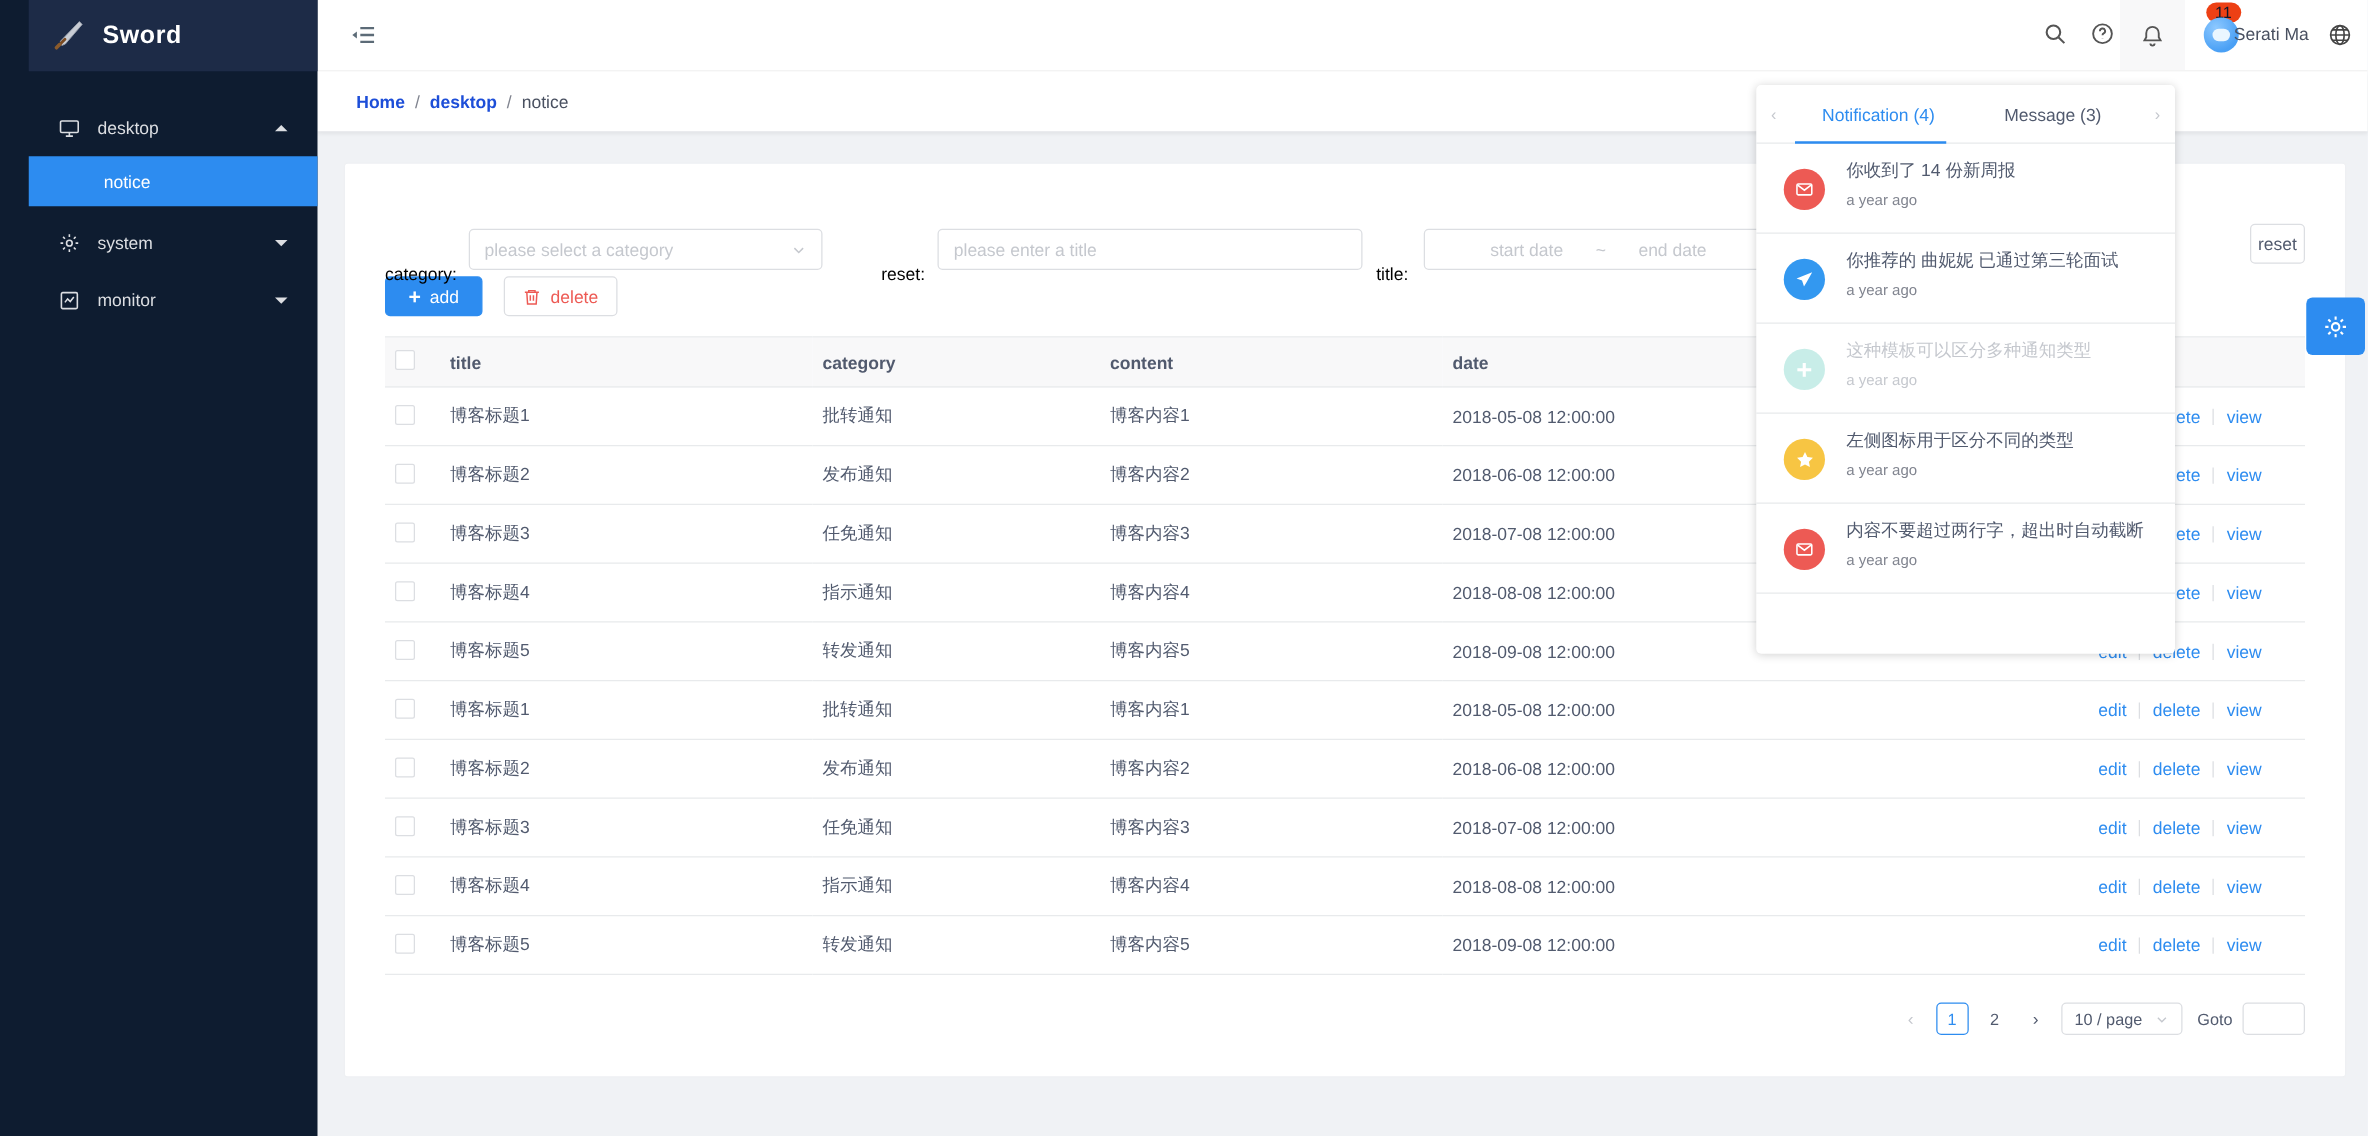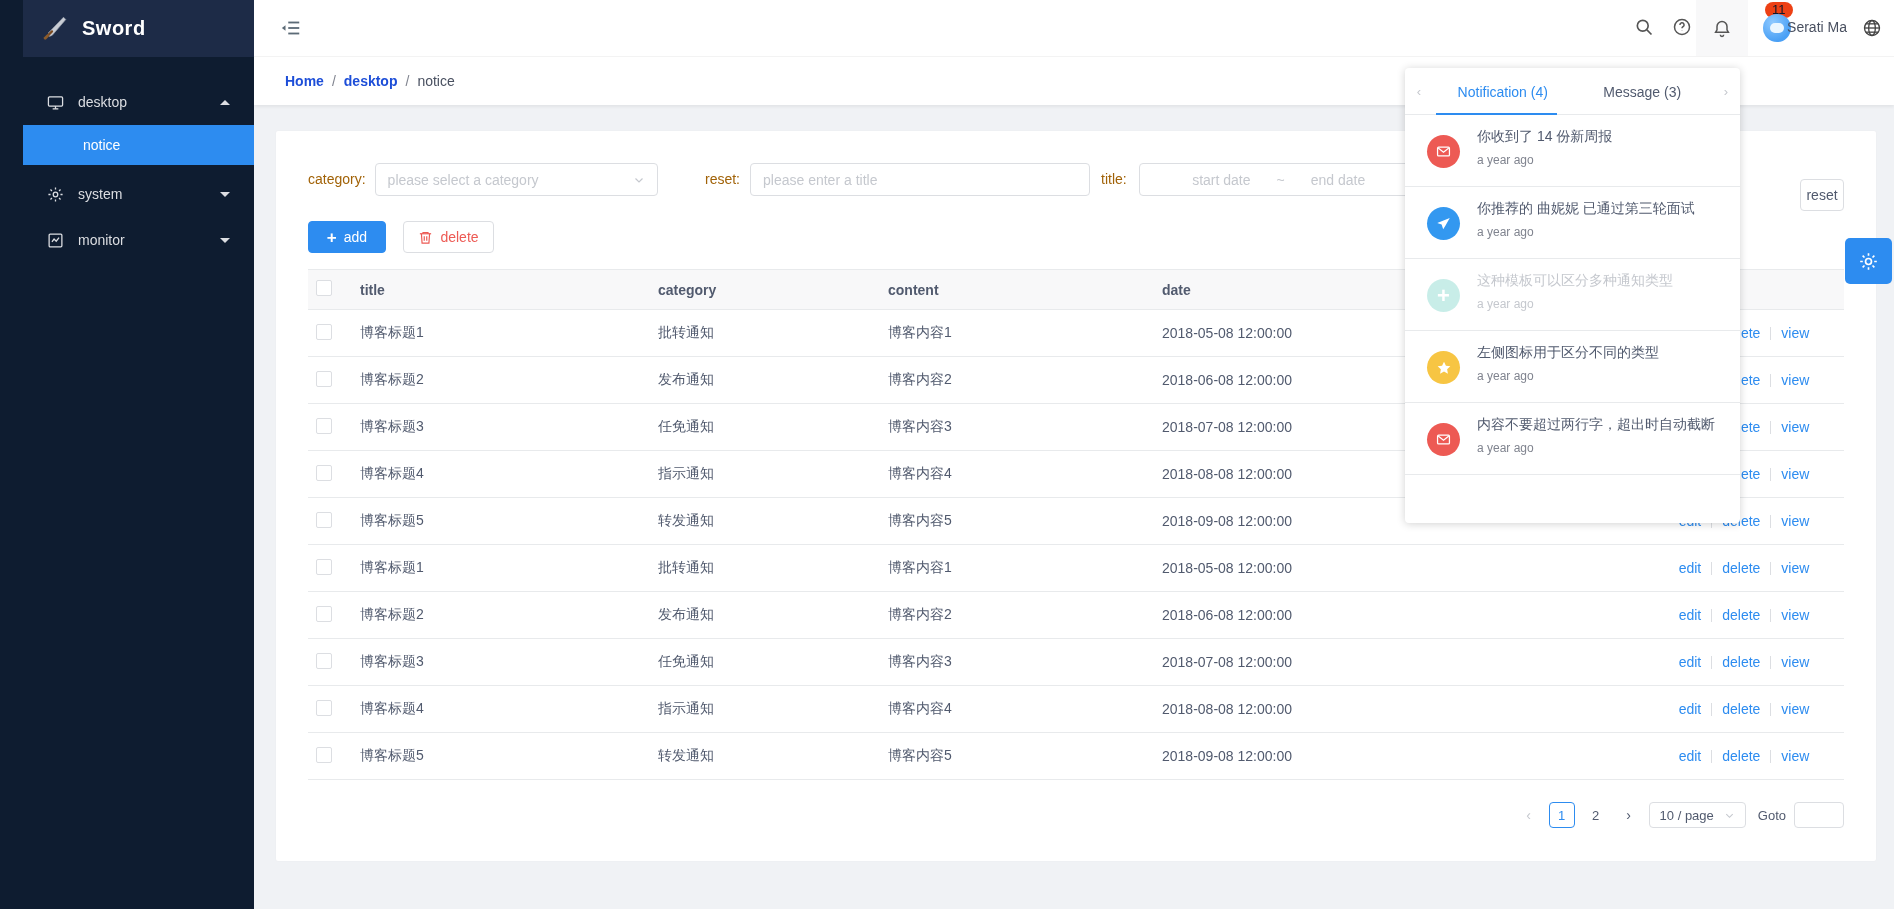--- a/index.html
+++ b/index.html
@@ -43,21 +43,21 @@
   .crumb a { color:#1d4ed8; text-decoration:none; cursor:pointer;font-weight:bold; }
   .crumb .sep { color:#80848f; margin:0 8px; }
   .crumb .current { color:#495060; }
 
   
   .content { position:absolute; left:254px; top:105px; right:0; bottom:0; background:#f0f2f5; }
   .card { position:absolute; left:21px; top:25px; width:1602px; height:732px; background:#fff;
     border-radius:3px; border:1px solid #eef0f3; padding:32px; }
 
   .filter-row { position:relative; height:33px; }
-  .f-label { line-height:33px; color:#a16207; }
+  .f-label { line-height:33px; color:#000000;margin-top:40px; }
   .f-group { position:absolute; top:0; display:flex; align-items:center; }
   .ibox { height:33px; border:1px solid #dcdee2; border-radius:4px; background:#fff; display:flex;
     align-items:center; padding:0 12px; color:#c5c8ce; }
   .ibox input { border:none; outline:none; width:100%; font:inherit; color:#515a6e; }
   .ibox input::placeholder { color:#c5c8ce; }
   .sel-box { width:283px; justify-content:space-between; cursor:pointer;gap:32px; }
   .date-box { width:280px; justify-content:center; gap:26px; cursor:text; }
   .btn { height:32px; border-radius:4px; border:1px solid #dcdee2; background:#fff; font-size:14px;
     display:inline-flex; align-items:center; justify-content:center; cursor:pointer; padding:0 16px; color:#515a6e; }
   .btn-primary { background:#2d8cf0; border-color:#2d8cf0; color:#fff; }

